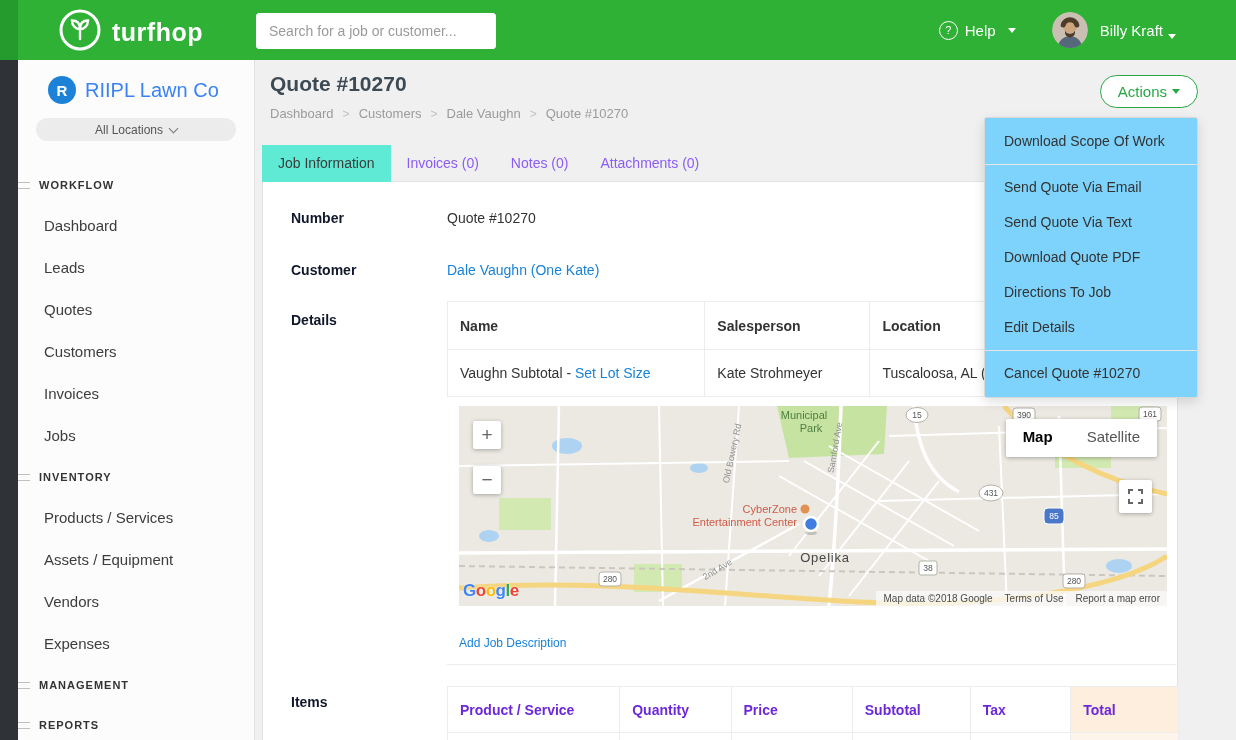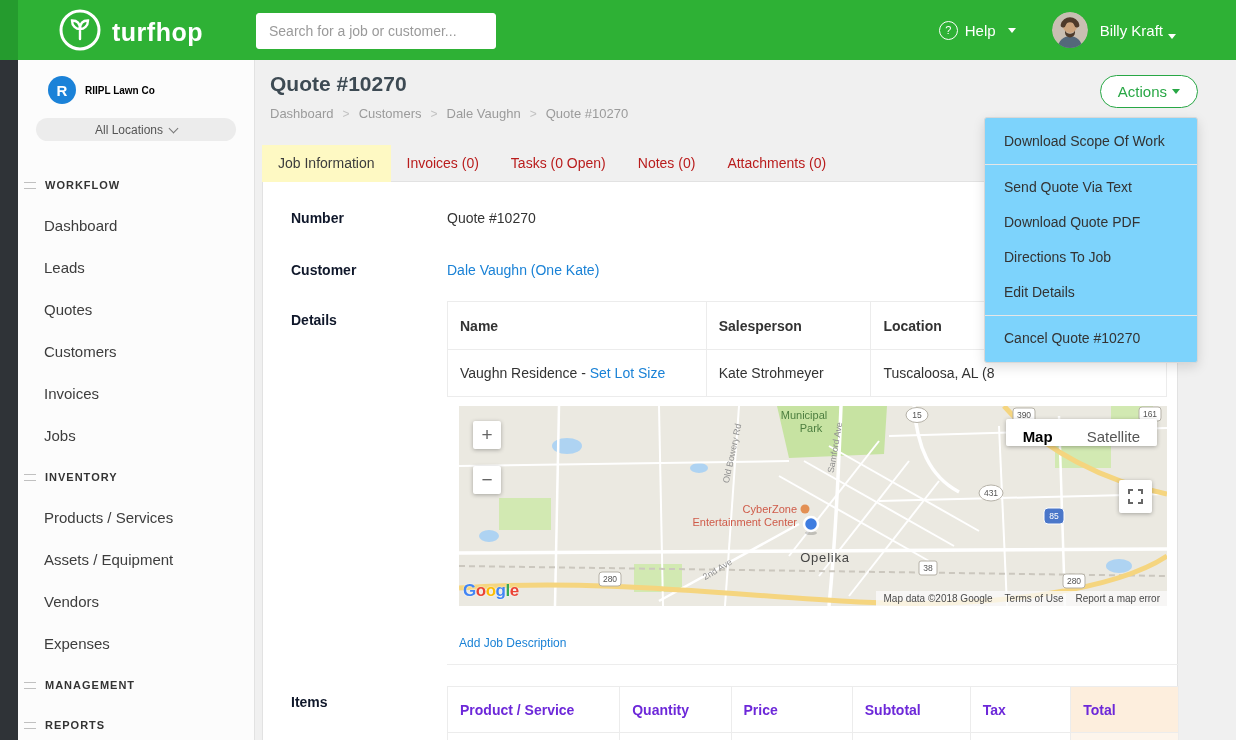--- a/index.html
+++ b/index.html
@@ -24,50 +24,50 @@
   .avatar{width:36px;height:36px;border-radius:50%;overflow:hidden;margin-right:12px;cursor:pointer}
   .user-name{font-size:15px;display:flex;align-items:flex-end;cursor:pointer}
 
   
   .rail{position:absolute;left:0;top:60px;bottom:0;width:18px;background:#2f3337}
   .sidebar{position:absolute;left:18px;top:60px;bottom:0;width:237px;background:#fcfcfc;
            border-right:1px solid #e2e2e2;box-sizing:border-box}
   .company{display:flex;align-items:center;gap:9px;padding:16px 0 0 30px}
   .company-logo{width:28px;height:28px;border-radius:50%;background:#1b82d8;color:#fff;
                 font-weight:700;font-size:15px;display:flex;align-items:center;justify-content:center}
-  .company-name{font-size:10px;font-weight:700;color:#000000}
+  .company-name{font-size:20px;font-weight:400;color:#3b82f6}
   .loc-pill{margin:14px auto 0;width:200px;height:23px;background:#ececec;border-radius:12px;
             display:flex;align-items:center;justify-content:center;font-size:12px;color:#555;
             gap:7px;cursor:pointer}
   .chev{width:6px;height:6px;border-right:1.5px solid #777;border-bottom:1.5px solid #777;
         transform:rotate(45deg);margin-top:-3px}
   .nav{margin-top:24px}
-  .nav-header{height:40px;display:flex;align-items:center;gap:9px;padding-left:6px;
+  .nav-header{height:40px;display:flex;align-items:center;gap:9px;padding-left:0;
               font-size:11px;font-weight:700;letter-spacing:1px;color:#333}
   .dashes{width:12px;height:7px;border-top:1.5px solid #c0c0c0;border-bottom:1.5px solid #c0c0c0;box-sizing:border-box}
   .nav-item{height:42px;line-height:42px;padding-left:26px;font-size:15px;color:#3d3d3d;cursor:pointer}
 
   
   .main{position:absolute;left:256px;top:60px;right:0;bottom:0;background:#f0f0f0}
   .page-title{position:absolute;left:14px;top:12px;font-size:21px;font-weight:700;color:#3d4a53}
   .breadcrumb{position:absolute;left:14px;top:46px;font-size:13px;color:#9b9b9b;
               display:flex;gap:9px;align-items:center}
   .crumb{cursor:pointer}
   .crumb-sep{color:#c2c2c2;font-size:12px}
   .actions-btn{position:absolute;right:38px;top:15px;height:33px;padding:0 17px;
                border:1px solid #28a745;border-radius:17px;background:#fff;color:#28a745;
                font-size:15px;display:flex;align-items:center;cursor:pointer;z-index:60;box-sizing:border-box}
   .dropdown{position:absolute;right:38px;top:57px;width:212px;background:#7dd3fc;border:1px solid #d8d8d8;
             border-radius:3px;box-shadow:0 4px 12px rgba(0,0,0,.13);padding:6px 0;z-index:55}
   .dd-item{padding:8px 19px;font-size:14px;color:#333;cursor:pointer;line-height:19px}
   .dd-divider{border-top:1px solid #e6e6e6;margin:5px 0}
 
   .tabs{position:absolute;left:6px;top:85px;display:flex;z-index:5}
-  .tab{height:36px;line-height:36px;padding:0 16px;font-size:14px;color:#b91c1c;cursor:pointer}
-  .tab.active{background:#fef9c3;color:#3c3c3c;height:37px}
+  .tab{height:36px;line-height:36px;padding:0 16px;font-size:14px;color:#8b5cf6;cursor:pointer}
+  .tab.active{background:#5eead4;color:#3c3c3c;height:37px}
 
   .card{position:absolute;left:6px;right:58px;top:121px;height:900px;background:#fff;
         border:1px solid #e2e2e2;box-sizing:border-box}
   .field-label{position:absolute;left:28px;font-size:14px;font-weight:700;color:#0f172a}
   .field-value{position:absolute;left:184px;font-size:14px;color:#333}
   .link{color:#1a82d6;cursor:pointer}
 
   table{border-collapse:collapse}
   .details-table{position:absolute;left:184px;top:119px;width:720px}
   .details-table th,.details-table td{border:1px solid #ececec;text-align:left;padding:0 12px;font-size:14px;color:#333}
@@ -76,21 +76,21 @@
 
   .map{position:absolute;left:196px;top:224px;width:708px;height:200px;overflow:hidden;
        background:#ebe9e1;cursor:grab}
   .map-btn{position:absolute;width:28px;height:28px;background:#fff;box-shadow:0 1px 4px rgba(0,0,0,.3);
            border-radius:2px;color:#666;font-size:19px;display:flex;align-items:center;
            justify-content:center;cursor:pointer;z-index:3}
   .zoom-in{left:14px;top:15px}
   .zoom-out{left:14px;top:60px}
   .map-type{position:absolute;top:13px;right:10px;display:flex;box-shadow:0 1px 4px rgba(0,0,0,.3);
             border-radius:2px;overflow:hidden;z-index:3}
-  .mt{height:27px;line-height:35px;padding:0 17px;background:#fff;font-size:15px;color:#565656;cursor:pointer}
+  .mt{height:38px;line-height:35px;padding:0 17px;background:#fff;font-size:15px;color:#565656;cursor:pointer}
   .mt.active{font-weight:700;color:#000}
   .fullscreen-btn{position:absolute;top:74px;right:15px;width:33px;height:33px;background:#fff;
                   border-radius:2px;box-shadow:0 1px 4px rgba(0,0,0,.3);display:flex;
                   align-items:center;justify-content:center;cursor:pointer;z-index:3}
   .google-logo{position:absolute;left:4px;bottom:5px;z-index:3;text-shadow:0 0 2px #fff;cursor:pointer}
   .gl{font-size:17px;font-weight:700;letter-spacing:-.5px}
   .gl0,.gl3{color:#4285F4}.gl1,.gl5{color:#EA4335}.gl2{color:#FBBC05}.gl4{color:#34A853}
   .map-attrib{position:absolute;right:0;bottom:0;height:15px;display:flex;align-items:center;gap:12px;
               background:rgba(250,250,250,.78);padding:0 7px;font-size:10px;color:#4a4a4a;z-index:3}
   .map-attrib .alink{cursor:pointer}
@@ -204,21 +204,20 @@
     <span class="crumb">Customers</span>
     <span class="crumb-sep">&gt;</span>
     <span class="crumb">Dale Vaughn</span>
     <span class="crumb-sep">&gt;</span>
     <span>Quote #10270</span>
   </div>
 
   <div class="tabs">
     <span class="tab active">Job Information</span>
     <span class="tab">Invoices (0)</span>
-    <span class="tab">Tasks (0 Open)</span>
     <span class="tab">Notes (0)</span>
     <span class="tab">Attachments (0)</span>
   </div>
 
   <section class="card">
 
     <div class="field-label" style="top:28px">Number</div>
     <div class="field-value" style="top:28px">Quote #10270</div>
 
     <div class="field-label" style="top:80px">Customer</div>
@@ -231,21 +230,21 @@
 
     <table class="details-table">
       <tbody>
           <tr>
         <th style="width:264px">Name</th>
         <th style="width:150px">Salesperson</th>
         <th style="width:306px">Location</th>
       </tr>
       <tr>
         <td>
-          <span>Vaughn Residence -</span>
+          <span>Vaughn Subtotal -</span>
           <span class="link">Set Lot Size</span>
         </td>
         <td>Kate Strohmeyer</td>
         <td>Tuscaloosa, AL (8</td>
       </tr>
     </tbody>
       </table>
 
     <div class="map">
       <svg width="708" height="200" viewBox="0 0 708 200">
@@ -380,20 +379,21 @@
   </section>
 
   <button class="actions-btn">
     <span>Actions</span>
     <span class="caret"></span>
   </button>
 
   <div class="dropdown">
     <div class="dd-item">Download Scope Of Work</div>
     <div class="dd-divider"></div>
+    <div class="dd-item">Send Quote Via Email</div>
     <div class="dd-item">Send Quote Via Text</div>
     <div class="dd-item">Download Quote PDF</div>
     <div class="dd-item">Directions To Job</div>
     <div class="dd-item">Edit Details</div>
     <div class="dd-divider"></div>
     <div class="dd-item">Cancel Quote #10270</div>
   </div>
 
 </main>
 

